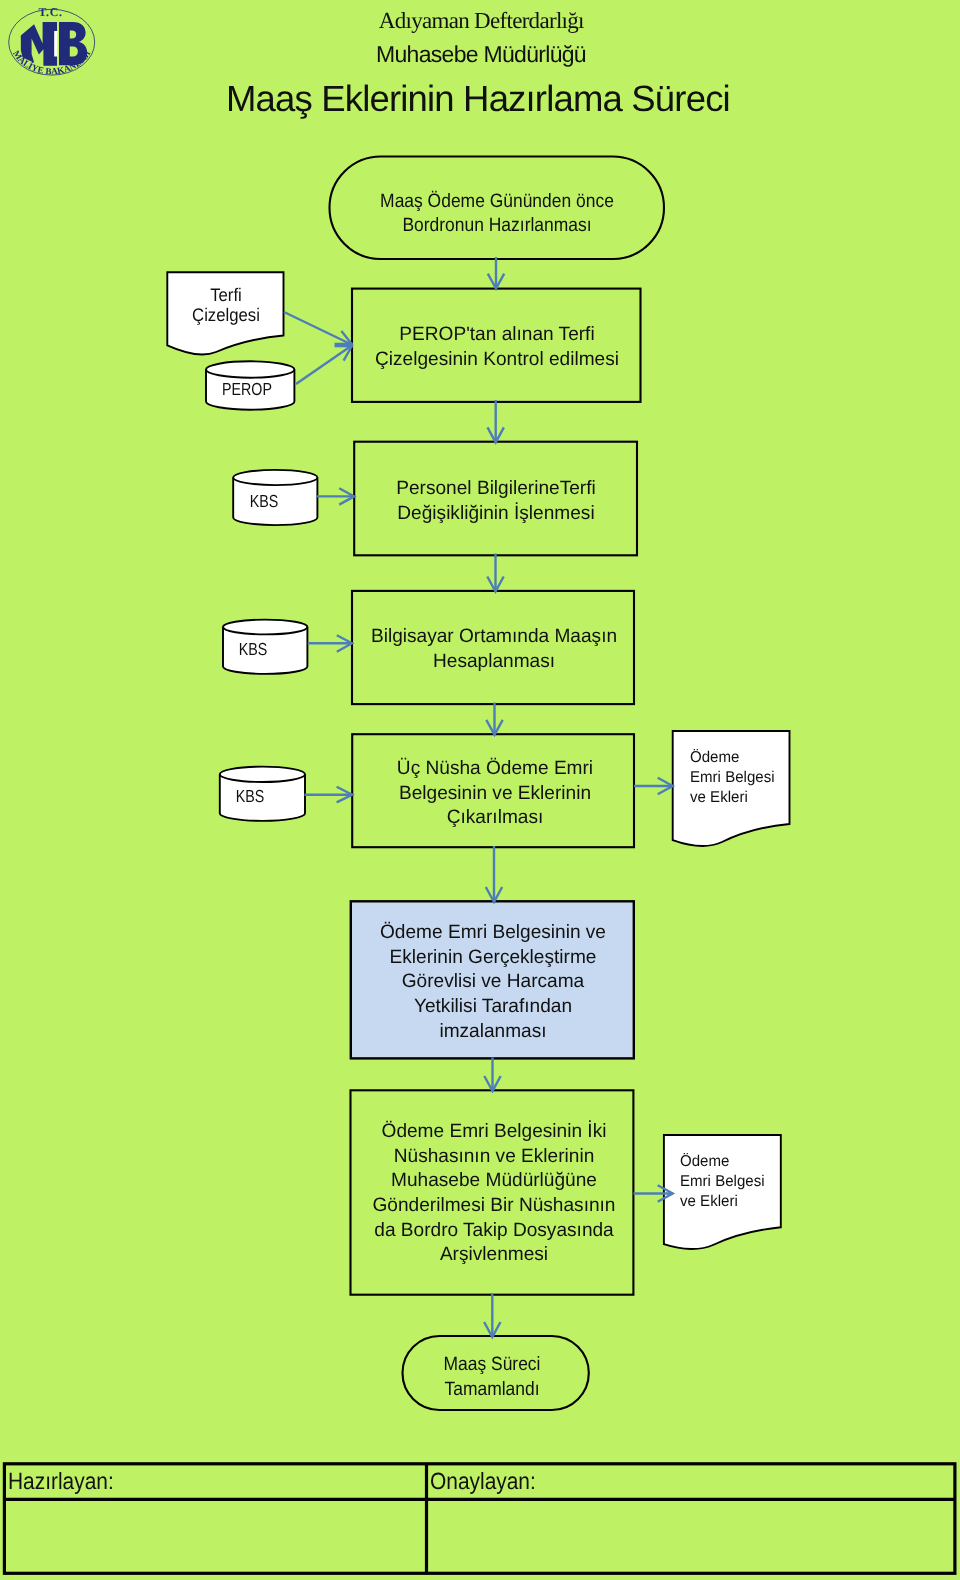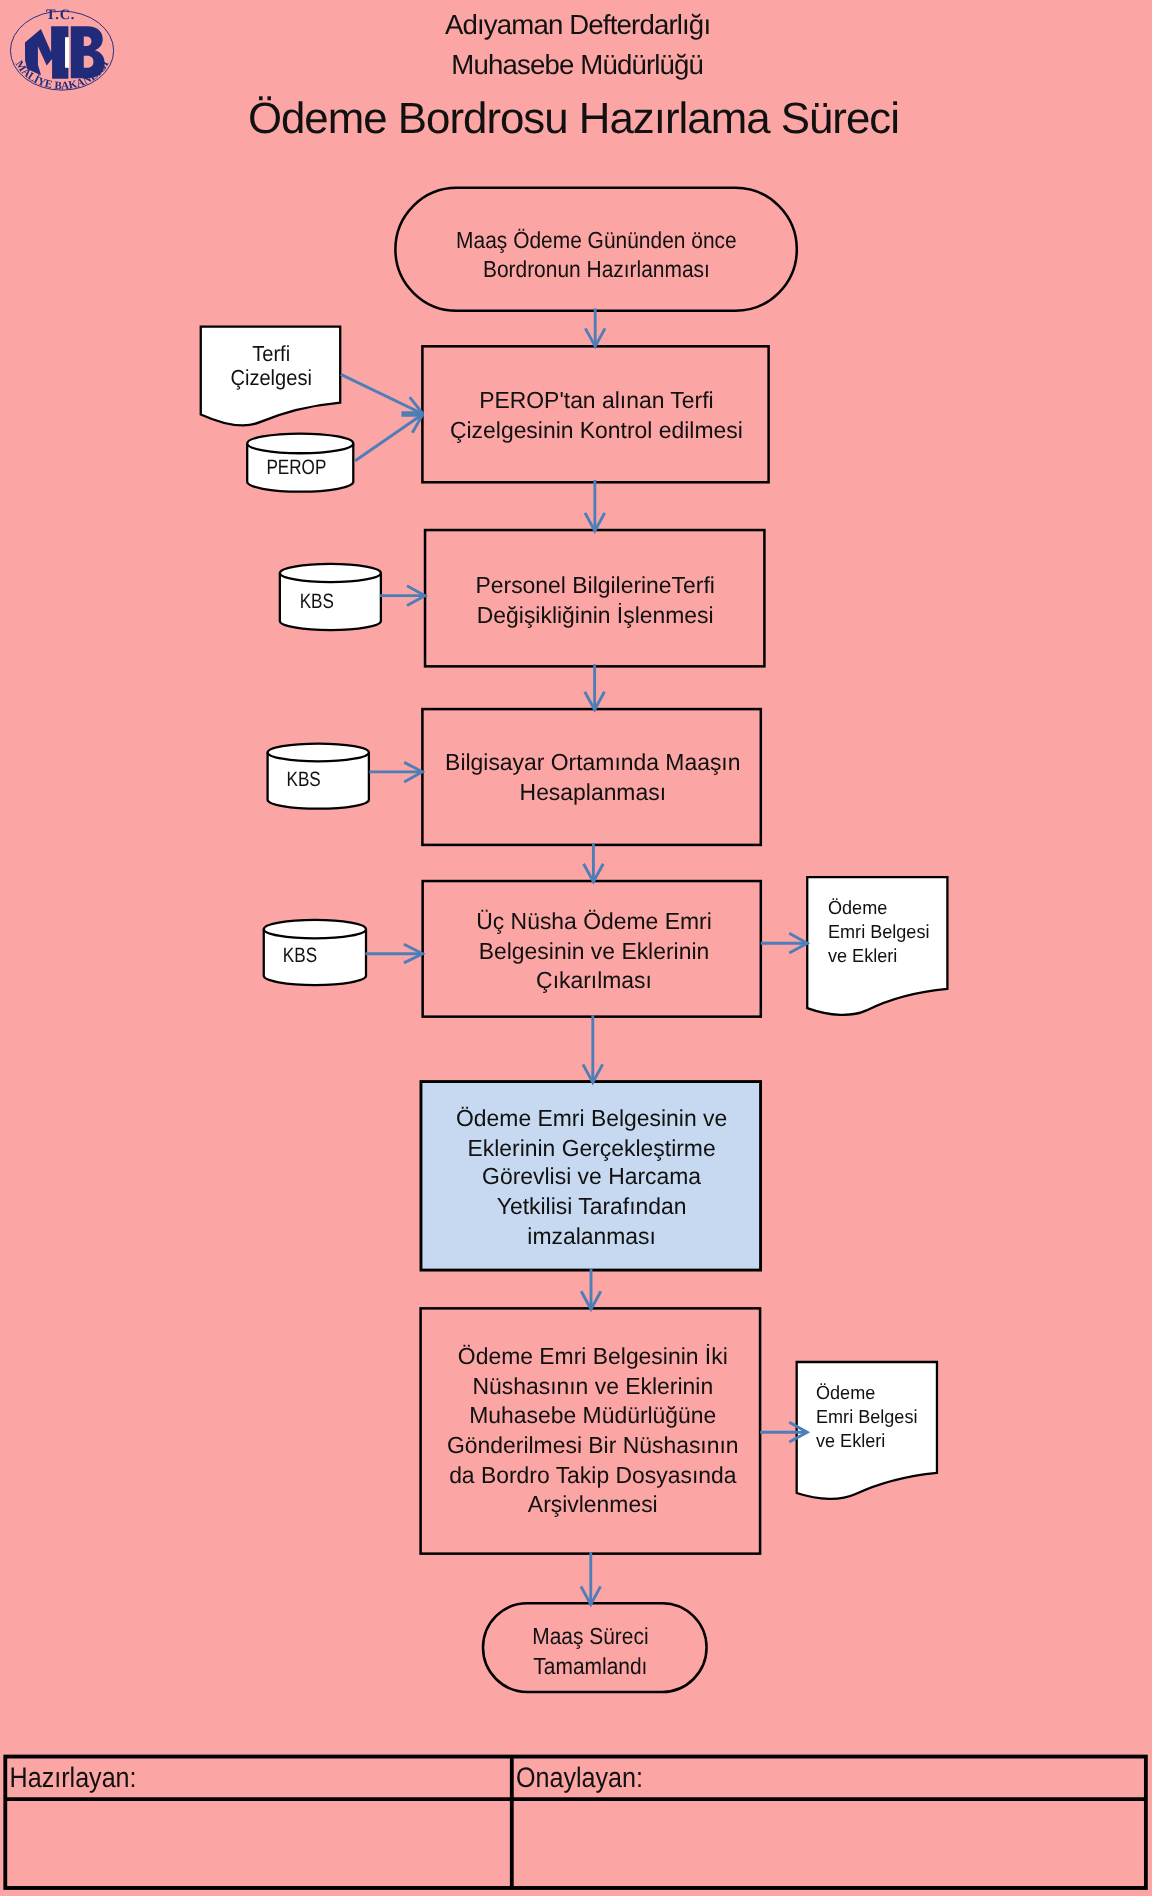--- a/index.html
+++ b/index.html
@@ -1,18 +1,18 @@
 <!DOCTYPE html>
 <html><head>
 <meta charset="utf-8">
 <style>
   html,body{margin:0;padding:0;background:#ffffff;}
   body{width:960px;height:1580px;position:relative;font-family:"Liberation Sans",sans-serif;color:#111;
        -webkit-font-smoothing:antialiased;text-rendering:geometricPrecision;}
-  #page{position:absolute;left:0;top:0;width:960px;height:1580px;overflow:hidden;background:#fca5a5;}
+  #page{position:absolute;left:0;top:0;width:960px;height:1580px;overflow:hidden;background:#bef264;}
   .abs{position:absolute;}
   .ctr{position:absolute;text-align:center;color:#111;}
   .hdr-org{font-size:23px;line-height:31px;letter-spacing:-0.7px;}
   .hdr-title{font-size:36.5px;line-height:40px;letter-spacing:-0.82px;}
   .shape-txt{font-size:19.3px;line-height:24.6px;letter-spacing:0px;transform:scaleX(0.99);transform-origin:center top;}
   .term-txt{font-size:19.3px;line-height:24.6px;letter-spacing:0px;transform:scaleX(0.905);transform-origin:center top;}
   .small-txt{font-size:15.7px;line-height:20px;letter-spacing:0px;text-align:left;transform:scaleX(0.96);transform-origin:left top;}
   .db-txt{font-size:17.4px;line-height:18px;letter-spacing:0px;transform:scaleX(0.82);transform-origin:center top;}
   .doc-txt{font-size:18.2px;line-height:19.9px;letter-spacing:0px;transform:scaleX(0.92);transform-origin:center top;}
   .tbl-txt{font-size:23.5px;line-height:26px;letter-spacing:0px;transform:scaleX(0.89);transform-origin:left top;}
@@ -30,23 +30,23 @@
       <path d="M20.8,35.4 L34.1,24.2 L42.6,43.6 L42.6,21.9 L57.0,21.9 L57.0,65.7 L43.4,65.7 L43.4,49.2 L38.9,54.6 L31.6,38.6 L31.6,54.0 L34.2,62.8 L22.6,57.6 L20.9,50.4 Z"></path>
       <path d="M59.0,21.9 L73.0,21.9 C80.8,21.9 85.6,26.2 85.6,32.6 C85.6,37.2 83.2,40.4 79.0,41.9 C84.4,43.2 87.2,47.4 87.2,53.0 C87.2,60.6 81.8,65.3 72.6,65.3 L59.0,65.3 Z M69.8,30.4 L69.8,38.4 L72.0,38.4 C74.6,38.4 76.2,36.8 76.2,34.4 C76.2,32.0 74.6,30.4 72.0,30.4 Z M69.8,46.4 L69.8,56.4 L72.8,56.4 C76.0,56.4 77.9,54.5 77.9,51.4 C77.9,48.3 76.0,46.4 72.8,46.4 Z"></path>
       <rect x="54.2" y="31.0" width="3.3" height="25.5" fill="#ffffff"></rect>
     </g>
     <path id="arcpath" d="M 13.0,52.8 A 41,32 0 0 0 90.5,52.5" fill="none"></path>
     <text font-family="'Liberation Serif',serif" font-weight="bold" font-size="9.2" letter-spacing="-0.05" fill="#222a7a">
       <textPath href="#arcpath" startOffset="50%" text-anchor="middle">MALİYE BAKANLIĞI</textPath>
     </text>
   </svg>
 
-  <div class="ctr hdr-org" style="left:181.3px;top:4.6px;width:600px;">Adıyaman Defterdarlığı</div>
+  <div class="ctr hdr-org" style="left:181.3px;top:4.6px;width:600px;font-family:Liberation Serif, serif;">Adıyaman Defterdarlığı</div>
   <div class="ctr hdr-org" style="left:181px;top:39px;width:600px;">Muhasebe Müdürlüğü</div>
-  <div class="ctr hdr-title" style="left:177.9px;top:79.3px;width:600px;">Ödeme Bordrosu Hazırlama Süreci</div>
+  <div class="ctr hdr-title" style="left:177.9px;top:79.3px;width:600px;">Maaş Eklerinin Hazırlama Süreci</div>
 
   <svg width="960" height="1580" viewBox="0 0 960 1580">
     <g fill="none" stroke="#000000" stroke-width="2.1">
       <rect x="329.5" y="156.5" width="334.5" height="102.5" rx="51.2" ry="51.2"></rect>
       <rect x="352" y="288.6" width="288.5" height="113.3"></rect>
       <rect x="354.2" y="441.7" width="282.8" height="113.6"></rect>
       <rect x="352" y="590.9" width="282" height="113.2"></rect>
       <rect x="352.2" y="734.2" width="281.8" height="113"></rect>
       <rect x="350.5" y="1090.3" width="282.9" height="204.4"></rect>
       <rect x="402.5" y="1336" width="186.3" height="74" rx="37" ry="37"></rect>

